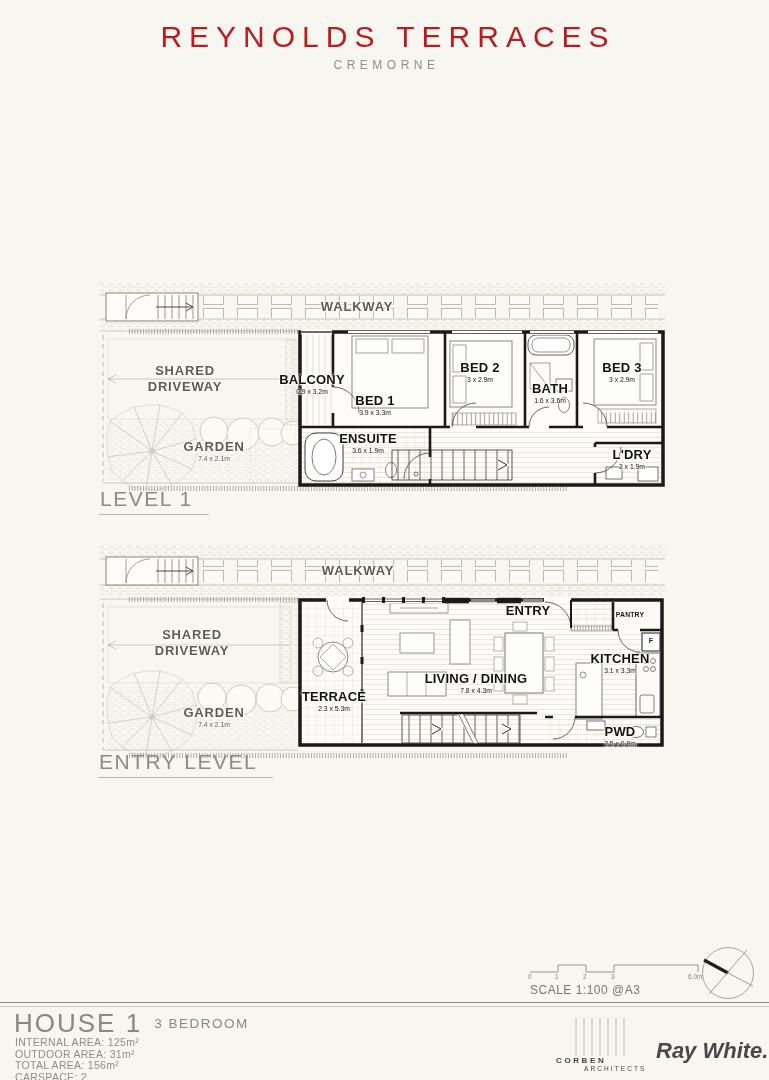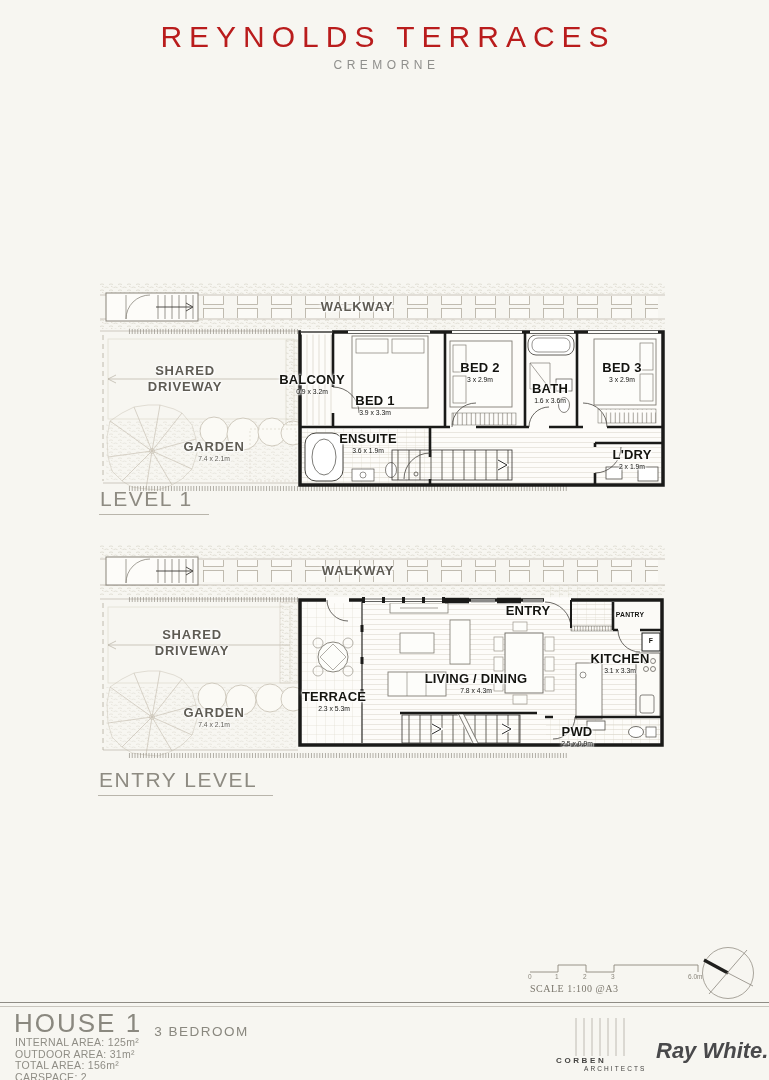--- a/index.html
+++ b/index.html
@@ -22,26 +22,26 @@
   .rl .rd{font-size:6.8px;}
   .rl.sm .rn{font-size:6.8px;}
   .rl.site{color:#5e5b53;}
   .rl.site .rn{letter-spacing:.8px;}
   .rl.wrap{white-space:normal;width:78px;}
   .lvl-title{position:absolute;font-size:21px;font-weight:300;letter-spacing:1.5px;
       color:#8e8b82;border-bottom:1px solid #b9b5ab;padding:4px 16px 3px 1px;}
   
   .scalebar{left:528px;top:958px;width:190px;height:44px;}
   .tick{position:absolute;font-size:6.5px;color:#8c887e;top:15px;}
-  .scale-label{position:absolute;left:2px;top:25px;font-size:10px;
-      letter-spacing:.5px;color:#7b776d;font-family:Liberation Serif, serif;}
+  .scale-label{position:absolute;left:2px;top:25px;font-size:12px;
+      letter-spacing:.5px;color:#7b776d;}
   
   .rule{left:0;right:0;top:1002px;height:3px;border-top:1px solid #8f8c85;
         border-bottom:1px solid #c9c6be;}
-  .house-row{left:14px;top:1008px;display:flex;align-items:flex-end;}
+  .house-row{left:14px;top:1008px;display:flex;align-items:center;}
   .house{font-size:26px;font-weight:300;letter-spacing:2px;color:#8a887f;}
   .house-type{font-size:13.5px;font-weight:300;letter-spacing:1.5px;color:#8a887f;margin-left:12px;}
   .specs{left:15px;top:1037px;font-size:10.5px;line-height:11.5px;
          letter-spacing:.3px;color:#8f8d85;}
   .corben{left:556px;top:1018px;width:110px;height:52px;}
   .corben-l1{position:absolute;left:0;top:38px;font-size:8px;font-weight:bold;
              letter-spacing:2.6px;color:#444341;}
   .corben-l2{position:absolute;left:28px;top:47px;font-size:6.5px;
              letter-spacing:2.1px;color:#444341;}
   .raywhite{left:656px;top:1038px;font-size:22px;font-weight:bold;
@@ -369,26 +369,26 @@
   <div class="rl sm" style="left:530px;top:66px;">
       <div class="rn">PANTRY</div>
     </div>
   <div class="rl sm" style="left:551px;top:92px;">
       <div class="rn">F</div>
     </div>
   <div class="rl" style="left:520px;top:106px;">
       <div class="rn">KITCHEN</div>
       <div class="rd">3.1 x 3.3m</div>
     </div>
-  <div class="rl" style="left:477px;top:179px;">
+  <div class="rl" style="left:520px;top:179px;">
       <div class="rn">PWD</div>
       <div class="rd">2.5 x 0.9m</div>
     </div>
 </div>
-<div class="lvl-title" style="left:98px;top:764px;text-align:right;">ENTRY LEVEL</div>
+<div class="lvl-title" style="left:98px;top:746px;text-align:right;">ENTRY LEVEL</div>
 
 <div class="abs scalebar">
   <svg width="190" height="20">
     <path d="M2,14 H30 V7 H58 V14 H86 V7 H170 V14" fill="none" stroke="#8c887e" stroke-width="0.9"></path>
   </svg>
   <span class="tick" style="left:0px;">0</span>
   <span class="tick" style="left:27px;">1</span>
   <span class="tick" style="left:55px;">2</span>
   <span class="tick" style="left:83px;">3</span>
   <span class="tick" style="left:160px;">6.0m</span>

